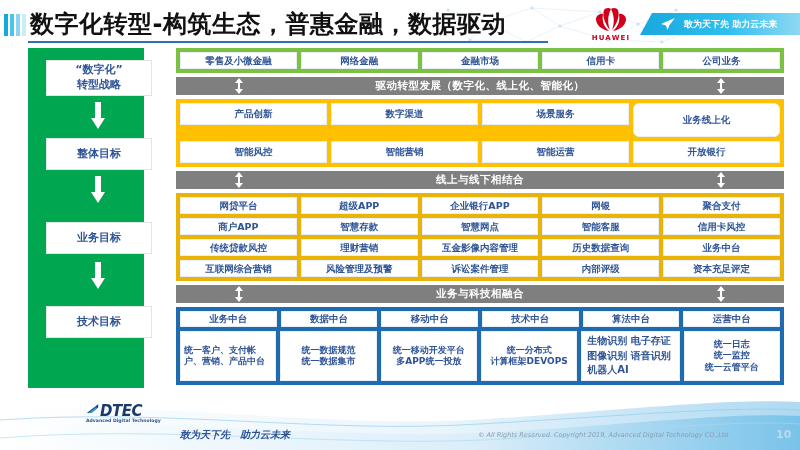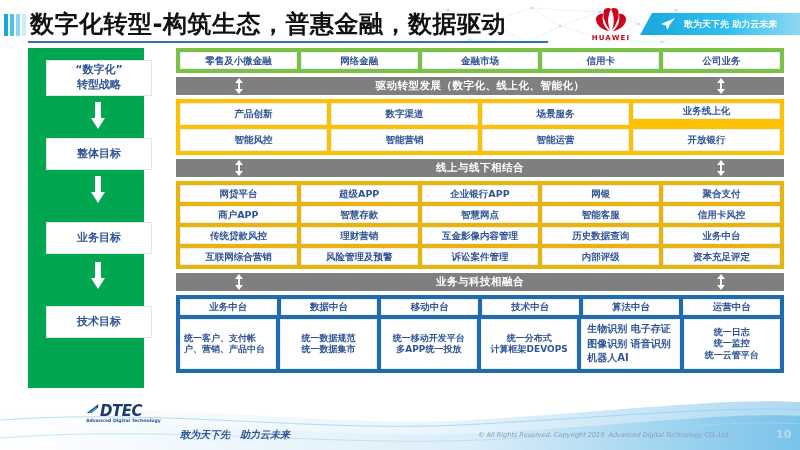--- a/index.html
+++ b/index.html
@@ -210,21 +210,21 @@
       <div class="cellrow">
         <div class="cell" style="height:22px;">
             <span>产品创新</span>
           </div>
         <div class="cell" style="height:22px;">
             <span>数字渠道</span>
           </div>
         <div class="cell" style="height:22px;">
             <span>场景服务</span>
           </div>
-        <div class="cell" style="height:16px;">
+        <div class="cell" style="height:34px;border-radius:6px;">
             <span>业务线上化</span>
           </div>
       </div>
       <div class="cellrow">
         <div class="cell" style="height:22px;">
             <span>智能风控</span>
           </div>
         <div class="cell" style="height:22px;">
             <span>智能营销</span>
           </div>

